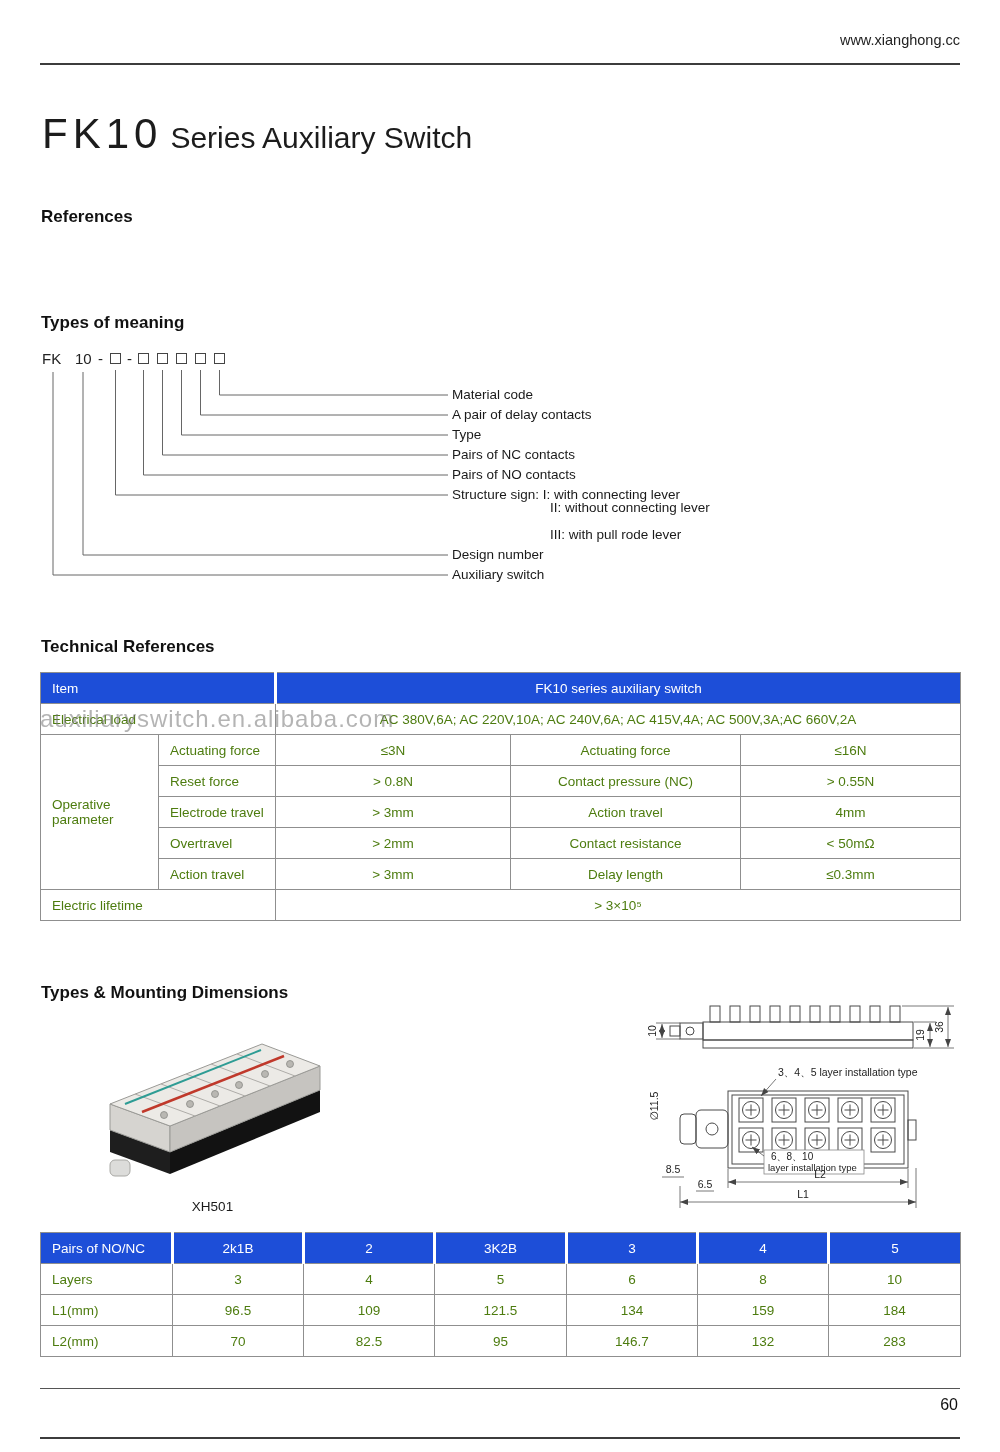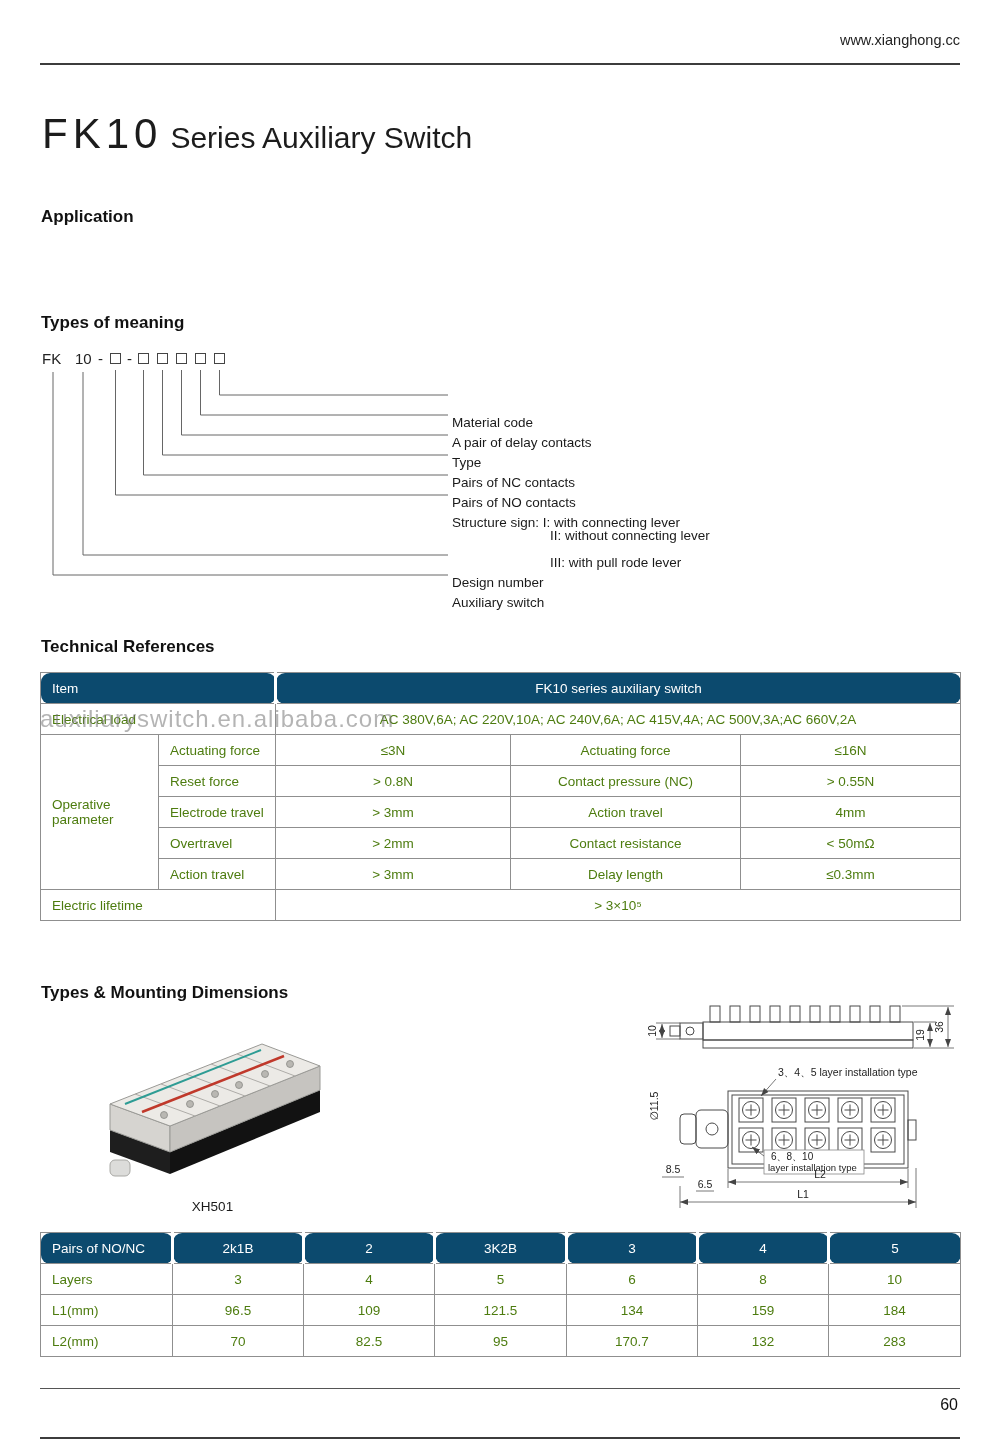--- a/index.html
+++ b/index.html
@@ -19,32 +19,32 @@
 
   .heading { position:absolute; left:41px; font-size:17px; font-weight:bold; color:#111; }
   .h-app { top:207px; } .h-tom { top:313px; } .h-tech { top:637px; } .h-mount { top:966px;margin-top:17px; }
 
   .app-body { position:absolute; top:236px; left:41px; width:918px; font-size:14px; line-height:21px; text-indent:38px; }
 
   .diagram { position:absolute; top:350px; left:40px; width:920px; height:245px; }
   .diagram svg { position:absolute; left:0; top:0; }
   .code-el { position:absolute; top:0; font-size:15px; color:#222; white-space:pre; }
   .code-box { position:absolute; top:3px; width:11px; height:11px; border:1px solid #444; background:#fff; }
-  .dlabel { position:absolute; left:412px; font-size:13.5px; white-space:nowrap;margin-top:28px; }
+  .dlabel { position:absolute; left:412px; font-size:13.5px; white-space:nowrap; }
   .dlabel.ind { left:510px; }
 
   .watermark { position:absolute; top:705px; left:40px; width:920px; text-align:left;
                font-size:24px; color:rgba(118,118,118,0.55); letter-spacing:1px; z-index:5; pointer-events:none; }
 
   .tbl-wrap { position:absolute; left:40px; }
   .w-tech { top:672px; } .w-dim { top:1232px; }
   table.data { border-collapse:collapse; table-layout:fixed; width:920px; font-size:13.5px; }
   table.data td { border:1px solid #8f8f8f; height:31px; padding:2px 8px; vertical-align:middle; text-align:center; color:#4d7c0f; }
   table.data td.l { text-align:left; padding-left:11px; }
-  table.data td.hd { background:#0c4a6e; color:#fff;border-radius:9px; }
+  table.data td.hd { background:#1d4ed8; color:#fff; }
   table.data td.sep { border-left:3px solid #fff; }
 
   .photo { position:absolute; left:90px; top:1024px; }
   .photo-label { position:absolute; left:90px; top:1199px; width:245px; text-align:center; font-size:13.5px; }
   .drawing { position:absolute; left:618px; top:996px; }
   .drawing text, .photo text { font-family:"Liberation Sans","DejaVu Sans",sans-serif; }
 
   .pagenum { position:absolute; top:1396px; right:42px; font-size:16px; color:#111; }
 </style>
 </head>
@@ -52,21 +52,21 @@
 
 <div class="page">
 
   <div class="site-url">www.xianghong.cc</div>
   <div class="hrule r-header"></div>
 
   <div class="title">
     <span class="model">FK10</span><span class="series">Series Auxiliary Switch</span>
   </div>
 
-  <div class="heading h-app">Application</div>
+  <div class="heading h-app">References</div>
 
   <div class="heading h-tom">Types of meaning</div>
 
   <div class="diagram">
     <svg width="920" height="245" viewBox="0 0 920 245">
       <g stroke="#666" stroke-width="1" fill="none">
         <path d="M179.5 20 V45 H408"></path>
         <path d="M160.5 20 V65 H408"></path>
         <path d="M141.5 20 V85 H408"></path>
         <path d="M122.5 20 V105 H408"></path>
@@ -316,21 +316,21 @@
           <td>121.5</td>
           <td>134</td>
           <td>159</td>
           <td>184</td>
         </tr>
         <tr>
           <td class="l">L2(mm)</td>
           <td>70</td>
           <td>82.5</td>
           <td>95</td>
-          <td>170.7</td>
+          <td>146.7</td>
           <td>132</td>
           <td>283</td>
         </tr>
       </tbody>
     </table>
   </div>
 
   <div class="hrule r-foot1"></div>
   <div class="pagenum">60</div>
   <div class="hrule r-foot2"></div>

